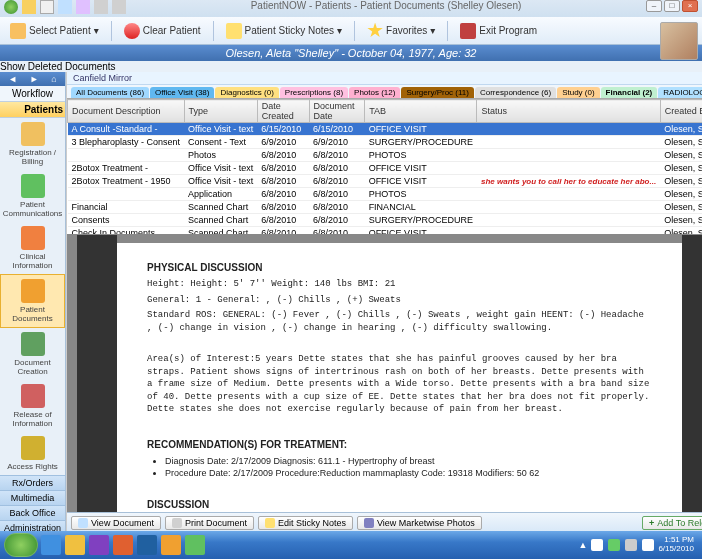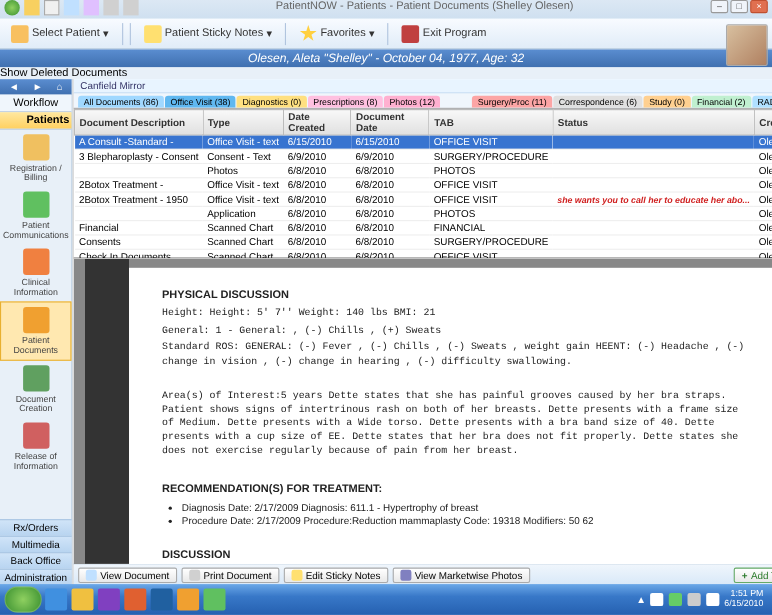--- a/index.html
+++ b/index.html
@@ -33,21 +33,21 @@
 .navbottom { margin-top: auto; }
 .navbottom .bsec { background: linear-gradient(#d0e4f8,#b8d4f0); padding: 2px 4px; font-size: 9px; border-top: 1px solid #a0c0e0; cursor: pointer; text-align:center;}
 
 .content { flex: 1; background: #fff; border-left: 1px solid #ccc; position: relative; display:flex; flex-direction:column;}
 .subhead { background: #e8f4ff; font-size: 9px; padding: 1px 6px; color: #336; border-bottom:1px solid #c0d8f0;}
 .tabs { display: flex; gap: 1px; padding: 2px 4px 0; background: #f0f6fc; font-size: 9px; flex-wrap: nowrap; overflow:hidden; border-bottom:1px solid #aaa;}
 .tab { padding: 1px 5px; border-radius: 3px 3px 0 0; cursor: pointer; white-space: nowrap; font-size:8px;}
 
 .gridwrap { height: 136px; overflow-y: auto; border-bottom: 1px solid #888; }
 table.grid { width: 100%; border-collapse: collapse; font-size: 9px; }
-table.grid th { background: linear-gradient(#f8f8f8,#e0e0e0); border: 1px solid #bbb; padding: 1px 4px; text-align: left; font-weight: bold; color:#333; position:sticky; top:0;}
+table.grid th { background: linear-gradient(#f8f8f8,#e0e0e0); border: 1px solid #bbb; padding: 1px 4px; text-align: left; font-weight: normal; color:#333; position:sticky; top:0;}
 table.grid td { border-bottom: 1px solid #eee; padding: 1px 4px; white-space: nowrap; overflow: hidden; }
 table.grid tr.sel { background: #3874d0; color: #fff; }
 table.grid td.status-red { color: #d02020; font-weight: bold; font-size:8px;font-style:italic;}
 
 .preview { flex: 1; background: #888; padding: 8px 10px; overflow: auto; position:relative;}
 .page { background: #fff; margin: 0 40px; padding: 12px 30px; font-size: 9px; color: #222; line-height: 1.4; min-height: 240px; position:relative;}
 .page h4 { font-size: 10px; font-weight: bold; margin: 6px 0 3px; }
 .page p { margin: 3px 0; font-family: Liberation Mono, monospace; }
 .page ul { list-style: disc; margin-left: 18px; }
 .darkside{position:absolute;top:0;bottom:0;width:40px;background:#333;}
@@ -81,20 +81,24 @@
   <div class="winbtns">
     <span>–</span>
     <span>□</span>
     <span class="close">×</span>
   </div>
 </div>
 
 <div class="toolbar">
   <div class="tbtn"><span class="ico" style="background:#f8c060;"></span><span>Select Patient</span> ▾</div>
   <div class="sep"></div>
+  <div class="tbtn">
+      <span class="ico" style="background:linear-gradient(#f88,#d22);border-radius:50%;"></span>
+      <span>Clear Patient</span>
+    </div>
   <div class="sep"></div>
   <div class="tbtn"><span class="ico" style="background:#ffe070;"></span><span>Patient Sticky Notes</span> ▾</div>
   <div class="sep"></div>
   <div class="tbtn"><span class="ico" style="background:#ffd040;clip-path:polygon(50% 0,61% 35%,98% 35%,68% 57%,79% 91%,50% 70%,21% 91%,32% 57%,2% 35%,39% 35%);"></span><span>Favorites</span> ▾</div>
   <div class="sep"></div>
   <div class="tbtn">
       <span class="ico" style="background:#c04040;"></span>
       <span>Exit Program</span>
     </div>
 </div>
@@ -132,41 +136,45 @@
           <div>Patient Documents</div>
         </div>
         <div class="navitem">
           <div class="nico" style="background:#60a060"></div>
           <div>Document Creation</div>
         </div>
         <div class="navitem">
           <div class="nico" style="background:#d06060"></div>
           <div>Release of Information</div>
         </div>
+        <div class="navitem">
+          <div class="nico" style="background:#d0b030"></div>
+          <div>Access Rights</div>
+        </div>
       </div>
     <div class="navbottom" id="navbottom">
         <div class="bsec">Rx/Orders</div>
         <div class="bsec">Multimedia</div>
         <div class="bsec">Back Office</div>
         <div class="bsec">Administration</div>
       </div>
   </div>
 
   <div class="content">
     <div class="subhead">Canfield Mirror</div>
     <div class="tabs" id="tabs">
         <span class="tab" style="background: rgb(160, 216, 255);">All Documents (86)</span>
         <span class="tab" style="background: rgb(96, 184, 240);">Office Visit (38)</span>
         <span class="tab" style="background: rgb(255, 224, 128);">Diagnostics (0)</span>
         <span class="tab" style="background: rgb(255, 192, 224);">Prescriptions (8)</span>
         <span class="tab" style="background: rgb(255, 176, 208);">Photos (12)</span>
-        <span class="tab" style="background: #fca5a5; margin-left: 28px;">Surgery/Proc (11)</span>
+        <span class="tab" style="background: #a16207;">Surgery/Proc (11)</span>
         <span class="tab" style="background: rgb(224, 224, 224);">Correspondence (6)</span>
         <span class="tab" style="background: rgb(255, 208, 144);">Study (0)</span>
-        <span class="tab" style="background: rgb(192, 240, 208);">Financial (2)</span>
+        <span class="tab" style="background: rgb(192, 240, 208); font-weight: bold;">Financial (2)</span>
         <span class="tab" style="background: rgb(176, 224, 255);">RADIOLOGY (6)</span>
       </div>
     <div class="gridwrap">
       <table class="grid">
           <thead>
             <tr id="gridhead">
               <th>Document Description</th>
               <th>Type</th>
               <th>Date Created</th>
               <th>Document Date</th>

